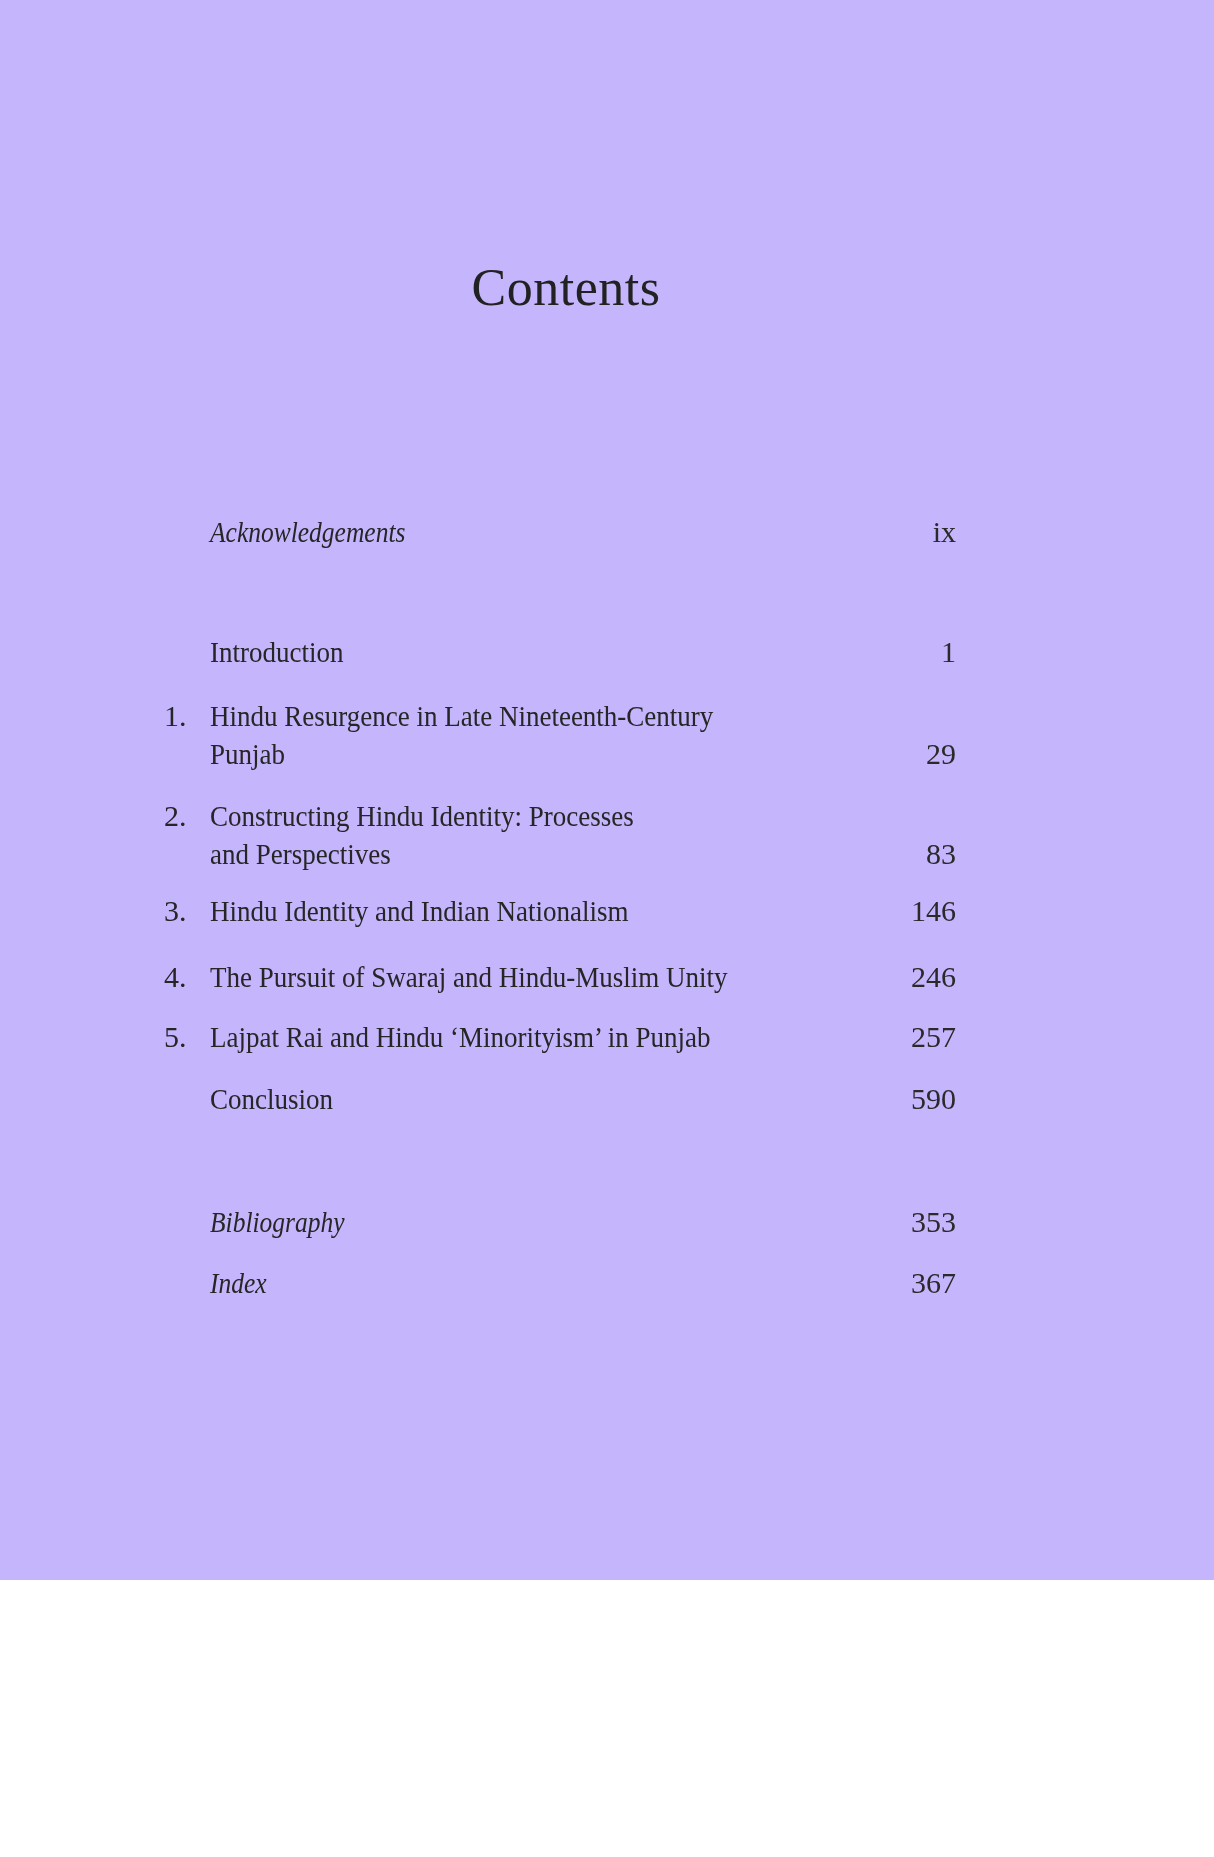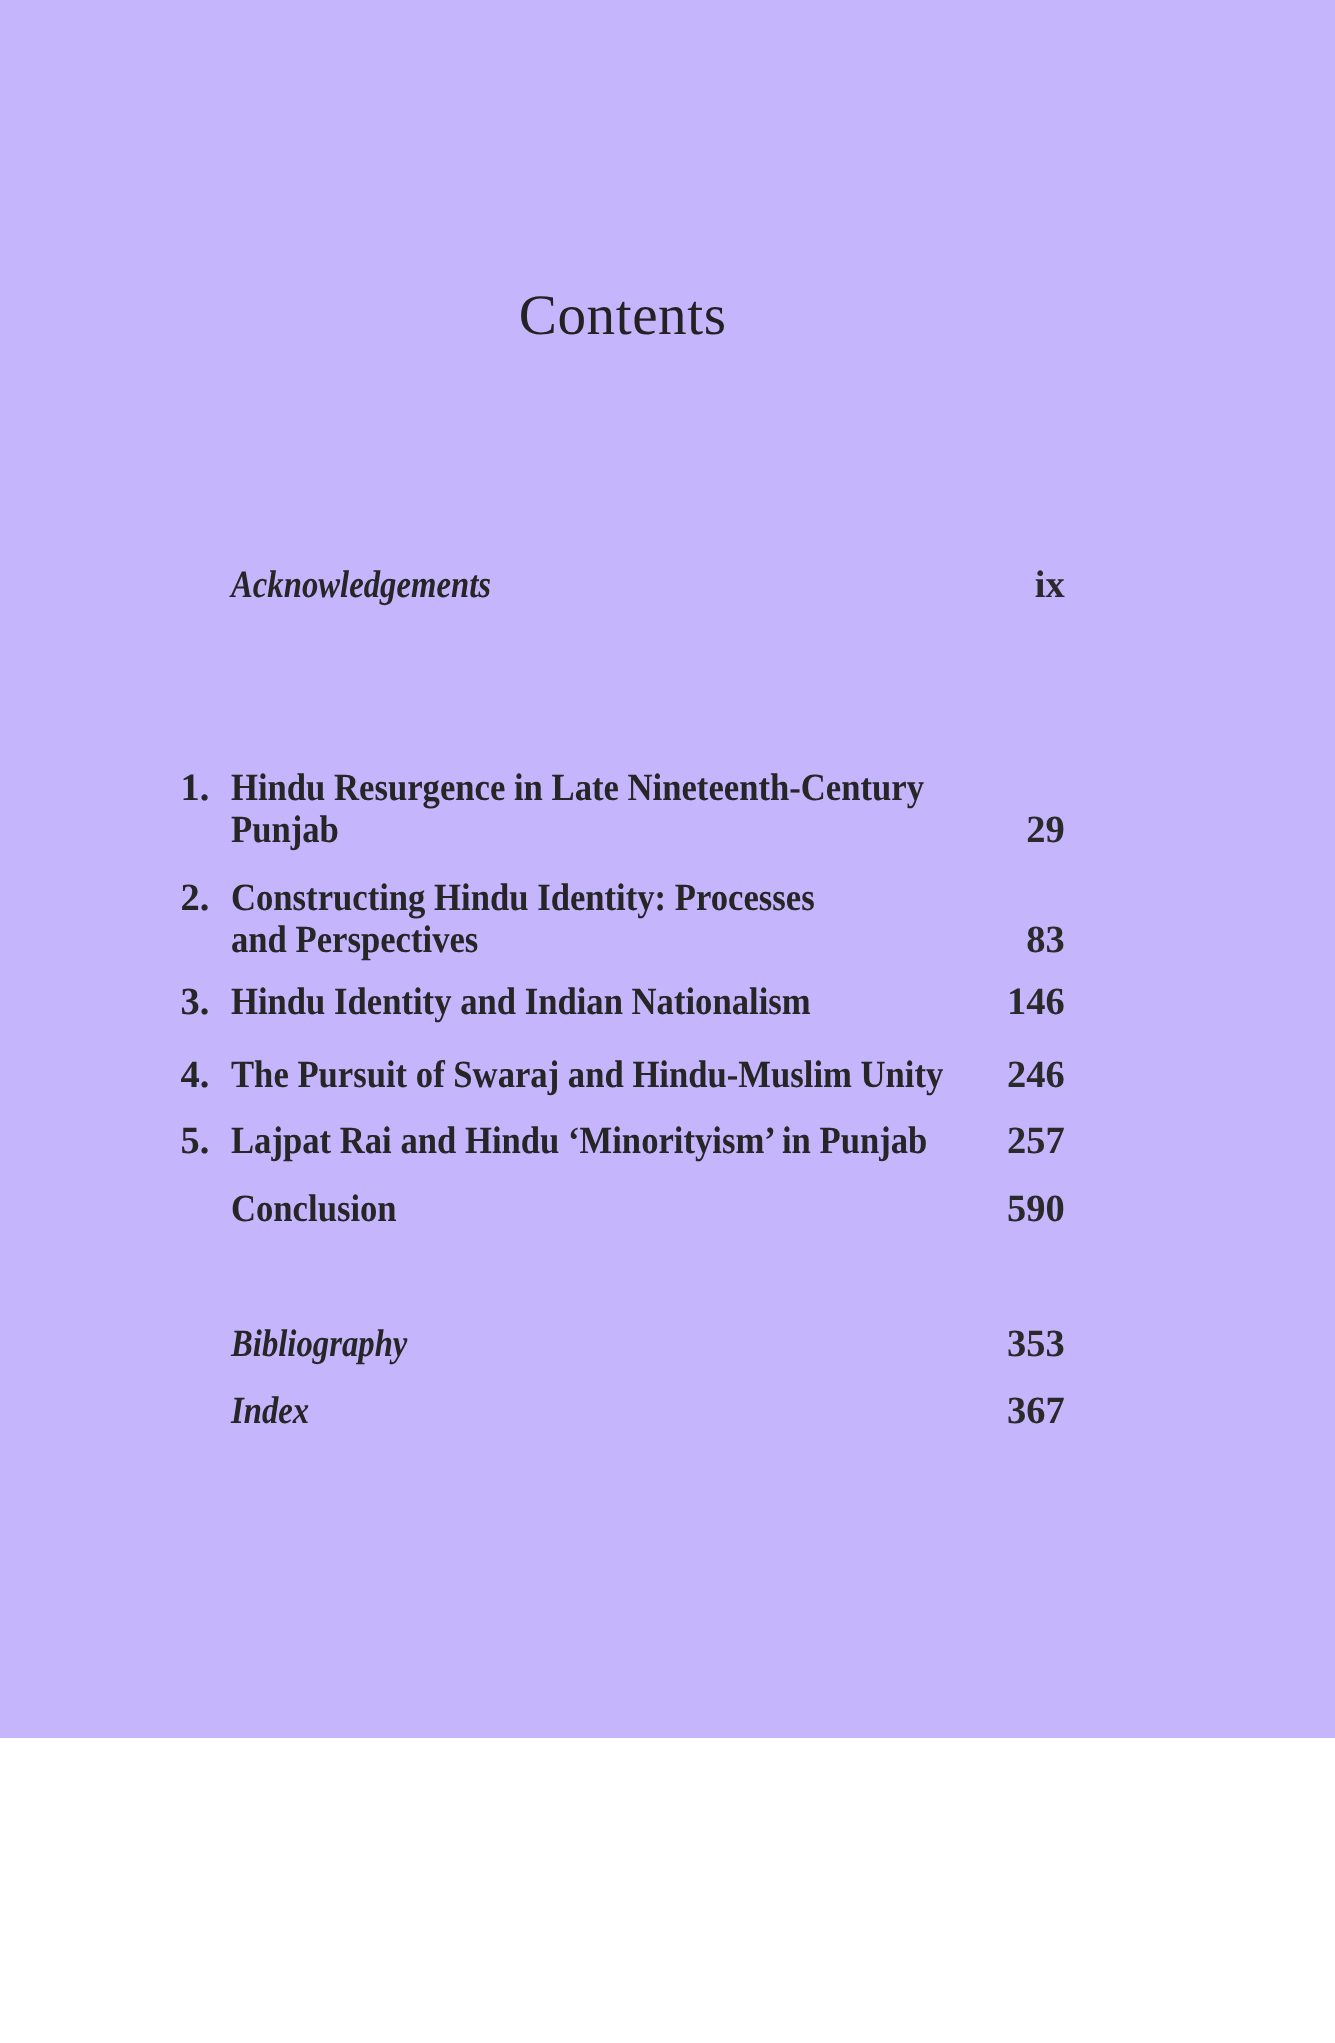--- a/index.html
+++ b/index.html
@@ -23,61 +23,64 @@
     color: #222222;
     letter-spacing: 0.5px;
     white-space: nowrap;
   }
   .toc-entry {
     position: absolute;
     left: 164px;
     width: 804px;
     box-sizing: border-box;
     padding-left: 46px;
-    font-size: 35px;
+    font-size: 30px;
     line-height: 38px;
-    font-weight: bold;
   }
   .entry-label {
     position: absolute;
     left: 0;
     top: 0;
     line-height: 38px;
   }
   .entry-title {
     display: inline-block;
     white-space: pre-line;
     transform: scaleX(0.9);
     transform-origin: 0 0;
   }
   .italic .entry-title {
     font-style: italic;
     transform: scaleX(0.85);
   }
   .page-number {
     position: absolute;
-    right: 0;
+    right: 12px;
     bottom: 0;
     line-height: 38px;
     color: #2a2a2a;
   }
 </style>
 </head>
 <body>
 
 <div class="page">
 
   <div class="page-title">Contents</div>
 
   <div class="toc-entry italic" style="top:513px">
     <span class="entry-title">Acknowledgements</span>
     <span class="page-number">ix</span>
   </div>
 
 
+  <div class="toc-entry" style="top:633px">
+    <span class="entry-title">Introduction</span>
+    <span class="page-number">1</span>
+  </div>
 
   <div class="toc-entry" style="top:697px">
     <span class="entry-label">1.</span>
     <span class="entry-title">Hindu Resurgence in Late Nineteenth-Century
 Punjab</span>
     <span class="page-number">29</span>
   </div>
 
   <div class="toc-entry" style="top:797px">
     <span class="entry-label">2.</span>

